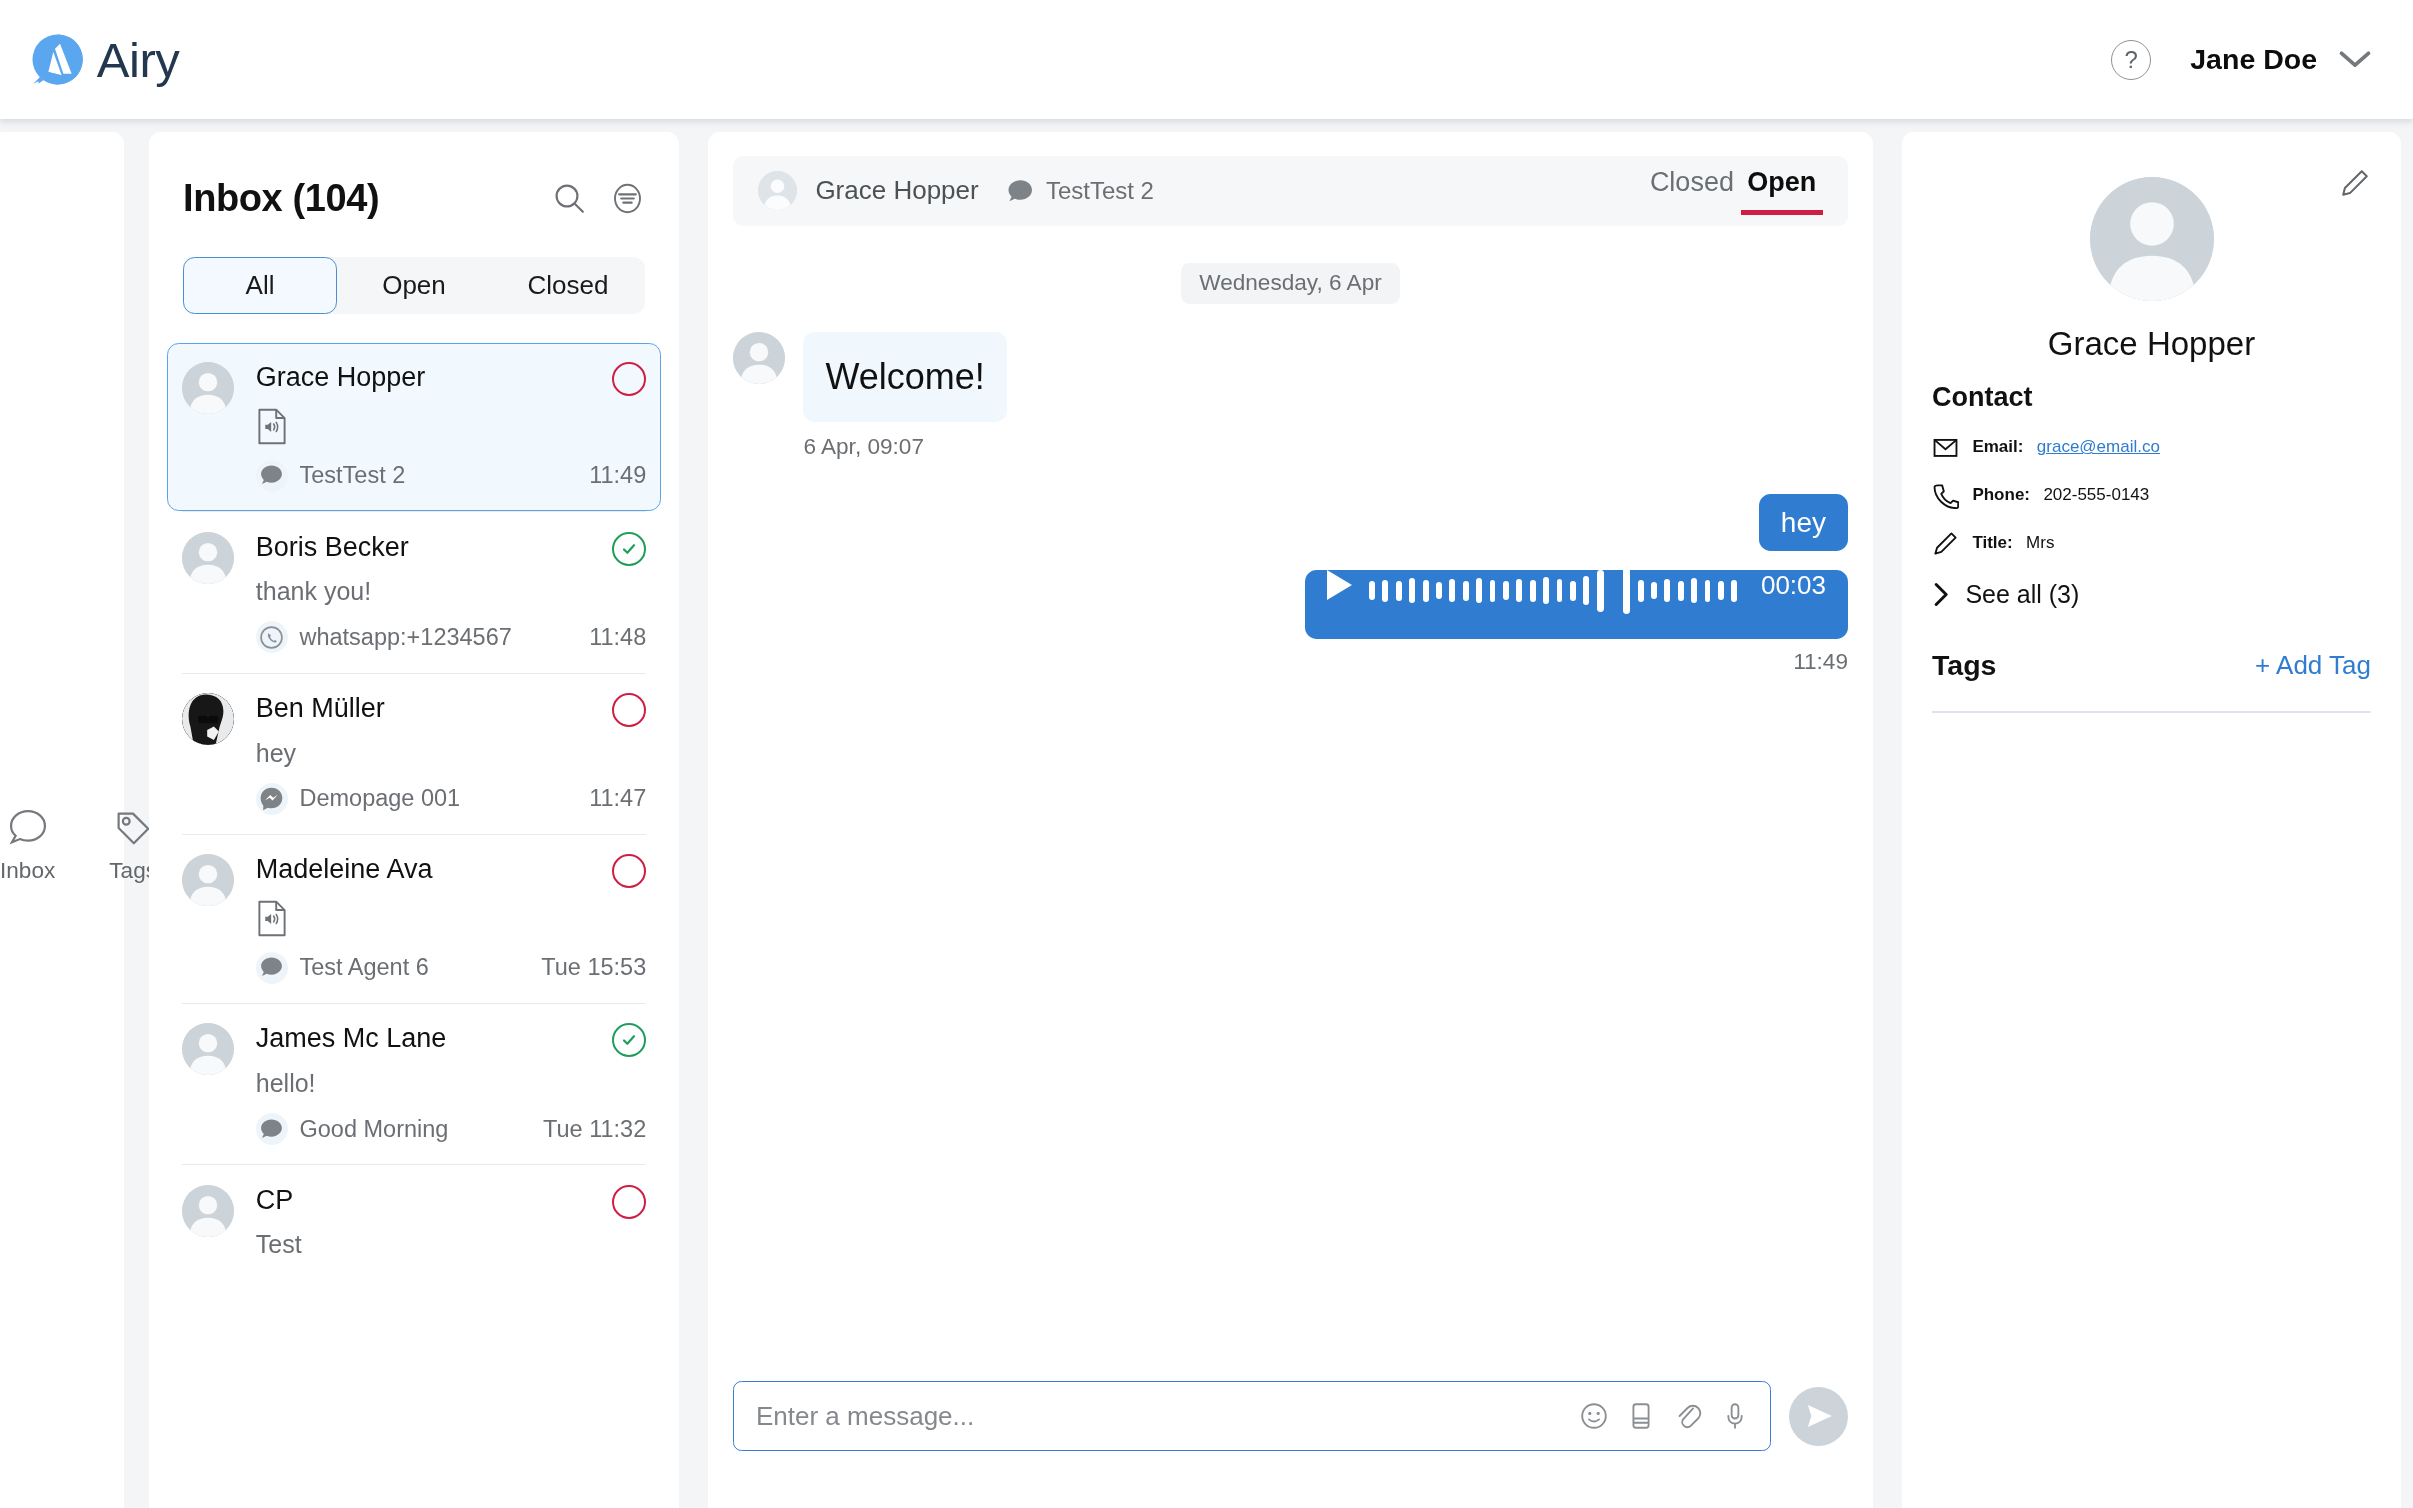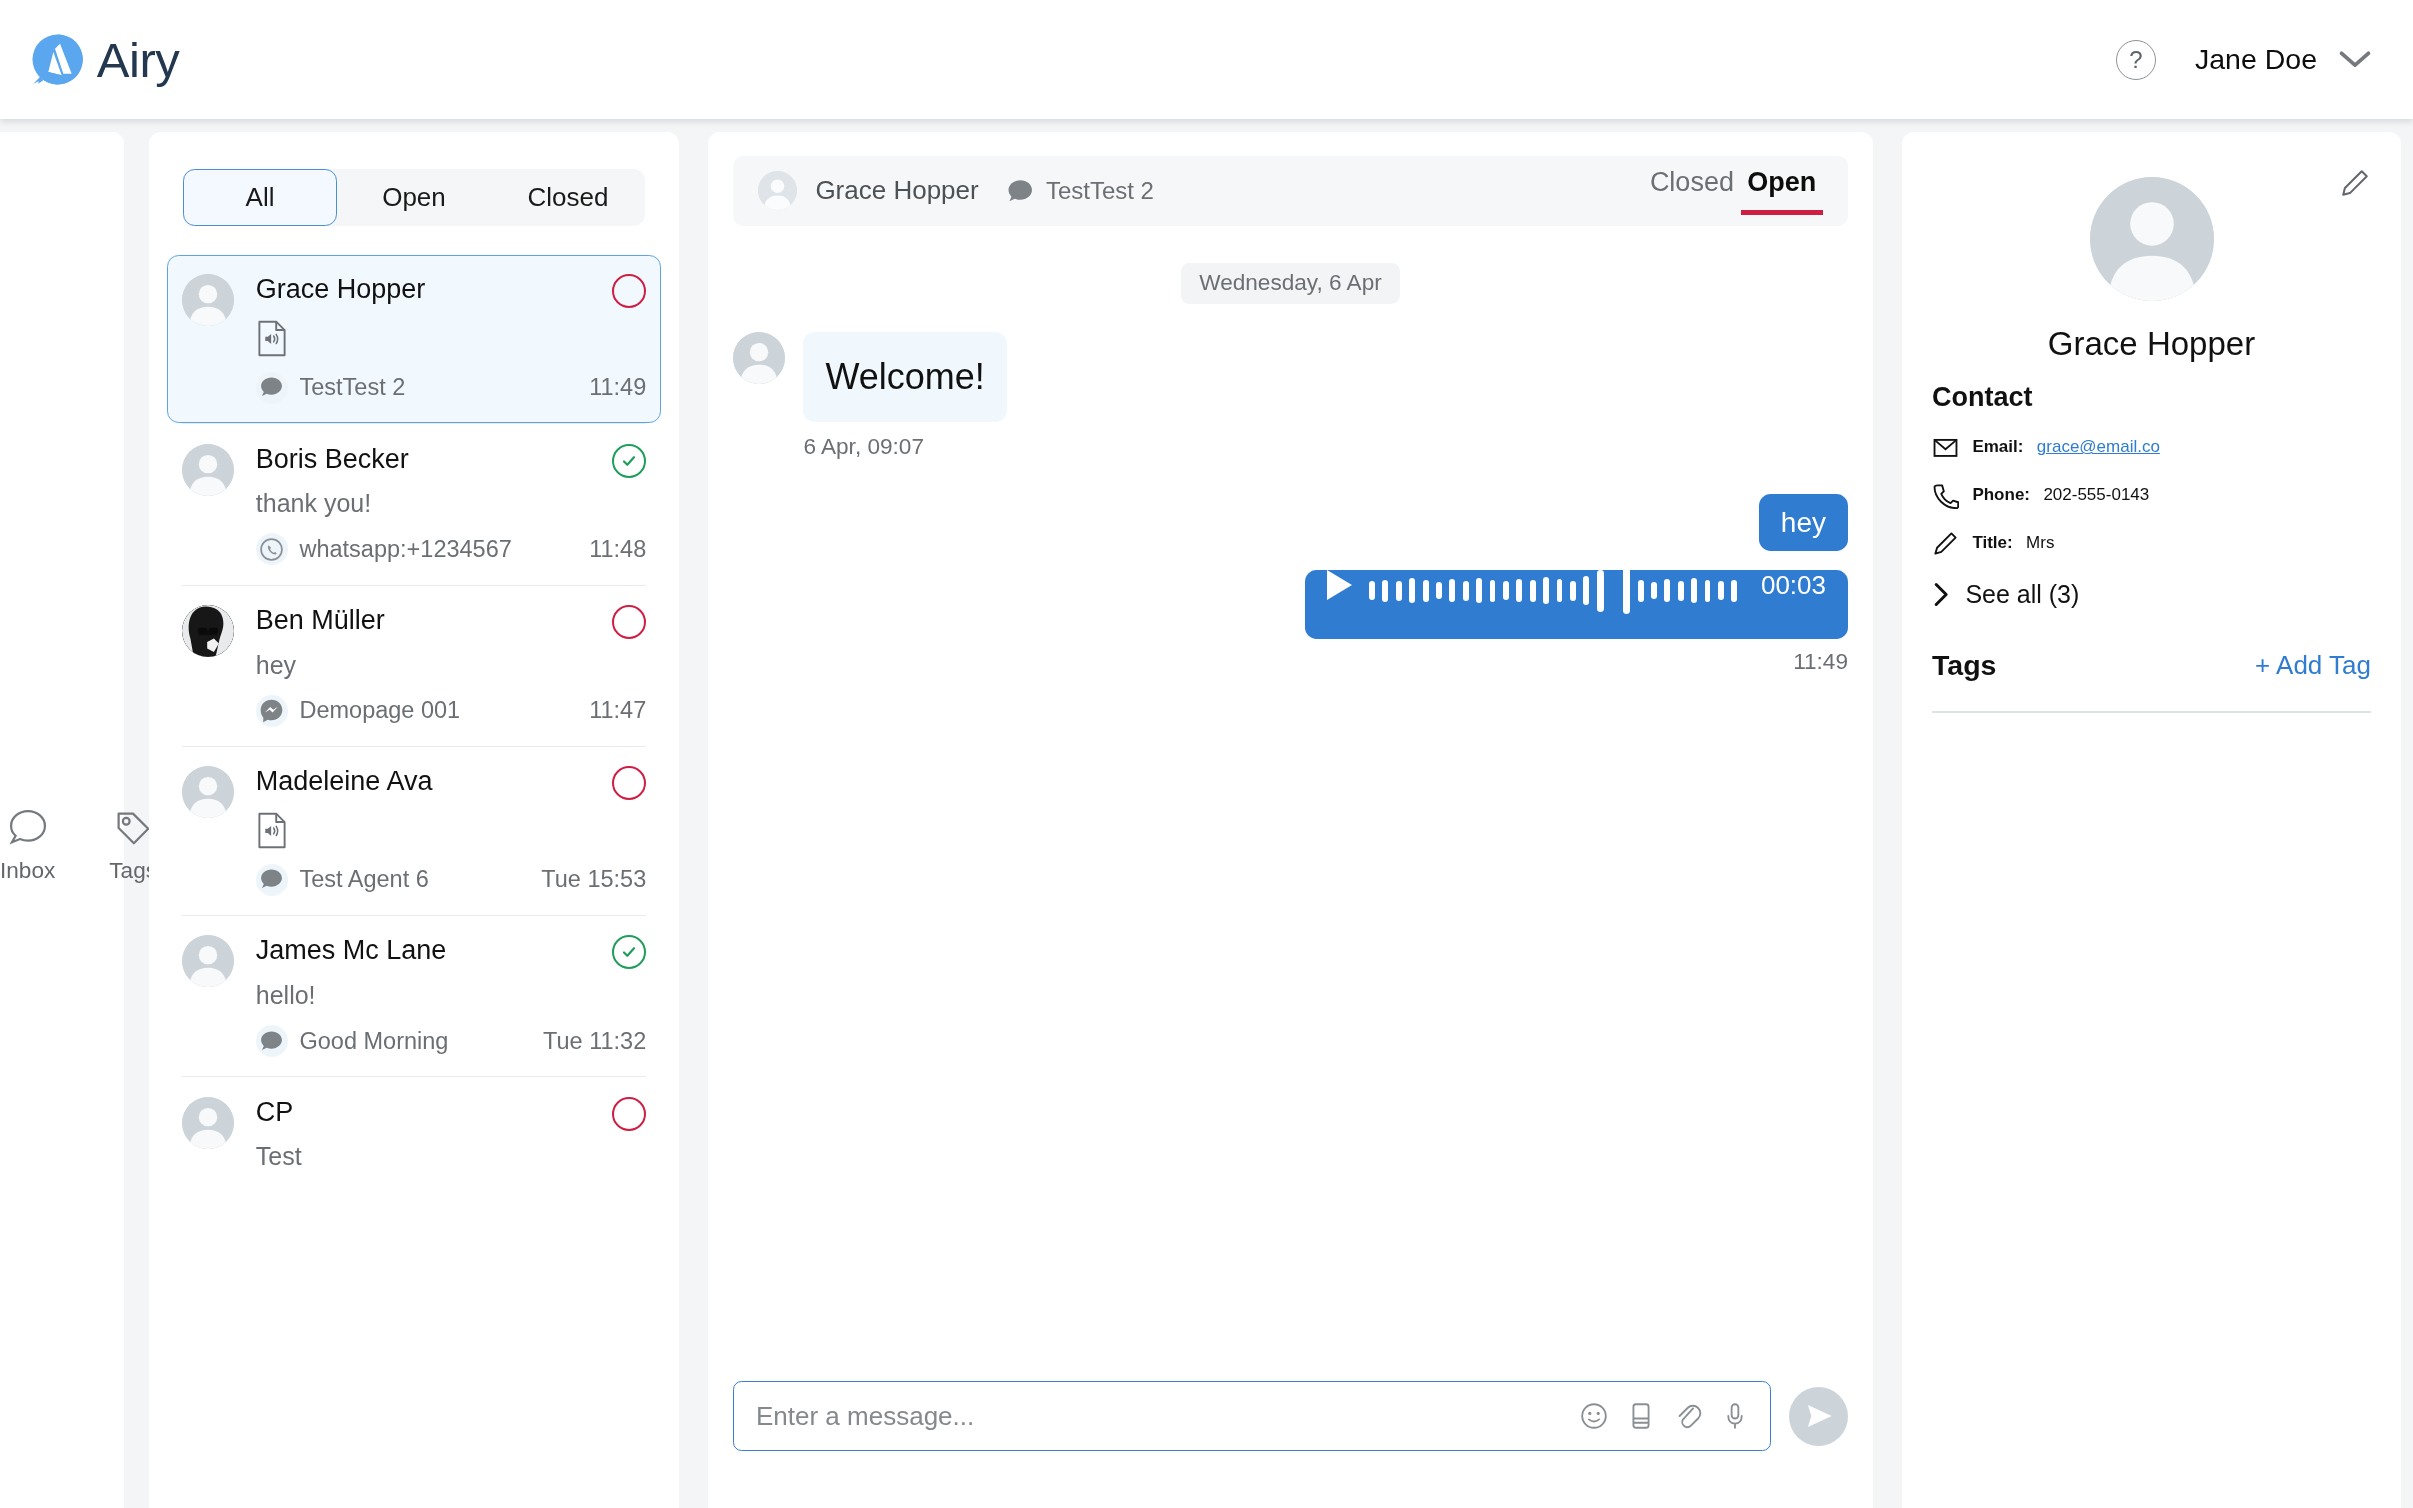--- a/index.html
+++ b/index.html
@@ -29,21 +29,21 @@
     margin-left: auto; margin-right: 42px;
     display: flex; align-items: center; gap: 39px;
   }
   .help-btn {
     width: 40px; height: 40px; border-radius: 50%;
     border: 1.7px solid #8e9397; color: #5f6468;
     display: flex; align-items: center; justify-content: center;
     font-size: 24px; cursor: pointer; background: #fff;
   }
   .user-menu { display: flex; align-items: center; gap: 22px; cursor: pointer; }
-  .user-name { font-size: 28.5px; font-weight: normal; color: #0d0d0d; }
+  .user-name { font-size: 28.5px; font-weight: bold; color: #0d0d0d; }
 
   
   .appbody {
     position: absolute; top: 119px; left: 0;
     width: 2413px; height: 1389px;
     background: #f4f5f6;
   }
 
   
   .rail {
@@ -280,20 +280,37 @@
         <svg width="44" height="44" viewBox="0 0 52 52">
           <path d="M9 9 L26 9 L44 27 L27 44 L9 26 Z" fill="none" stroke="#75797d" stroke-width="2.6" stroke-linejoin="round"></path>
           <circle cx="18" cy="18" r="4" fill="none" stroke="#75797d" stroke-width="2.6"></circle>
         </svg>
       </span>
       <span class="rail-label">Tags</span>
     </div>
   </div>
 
   <div class="inbox">
+    <div class="inbox-head">
+      <span class="inbox-title">Inbox (104)</span>
+      <div class="inbox-head-icons">
+        <span class="icon-btn">
+          <svg width="35" height="35" viewBox="0 0 42 42">
+            <circle cx="18" cy="18" r="12.5" fill="none" stroke="#6e7277" stroke-width="2.6"></circle>
+            <path d="M27 27 L37 37" stroke="#6e7277" stroke-width="2.6" stroke-linecap="round"></path>
+          </svg>
+        </span>
+        <span class="icon-btn">
+          <svg width="35" height="35" viewBox="0 0 42 42">
+            <ellipse cx="21" cy="21" rx="15" ry="16.5" fill="none" stroke="#6e7277" stroke-width="2.3"></ellipse>
+            <path d="M11 16 H31 M13.5 21 H28.5 M16 26 H26" stroke="#6e7277" stroke-width="2.6" stroke-linecap="round"></path>
+          </svg>
+        </span>
+      </div>
+    </div>
 
     <div class="seg-wrap">
       <div class="segmented">
         <div class="seg active">All</div>
         <div class="seg">Open</div>
         <div class="seg">Closed</div>
       </div>
     </div>
 
     <div class="conv-list" id="conv-list">

